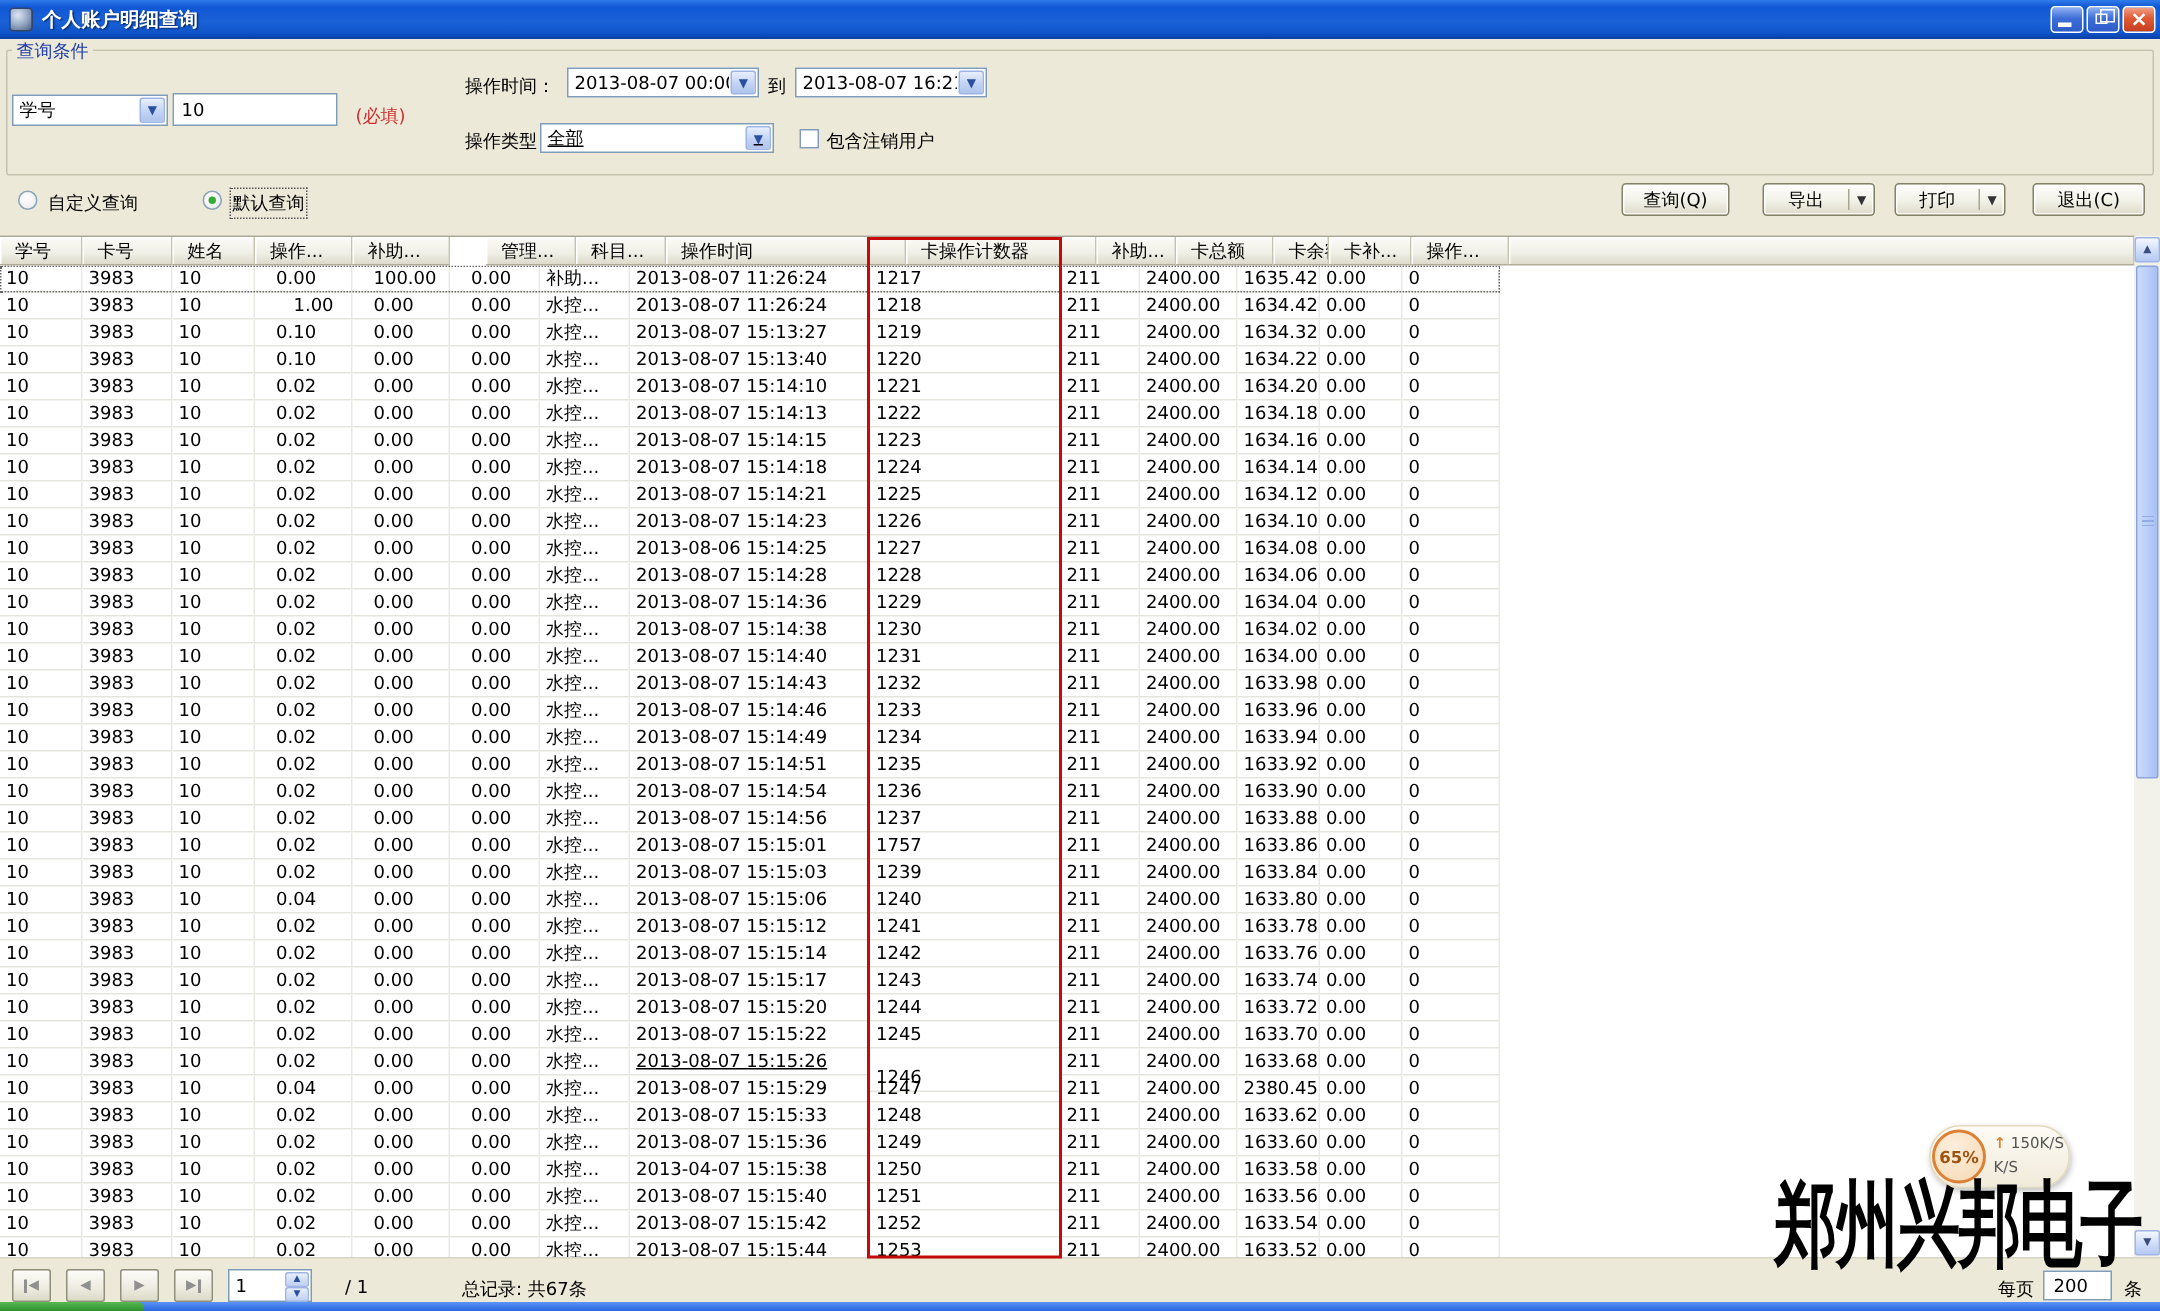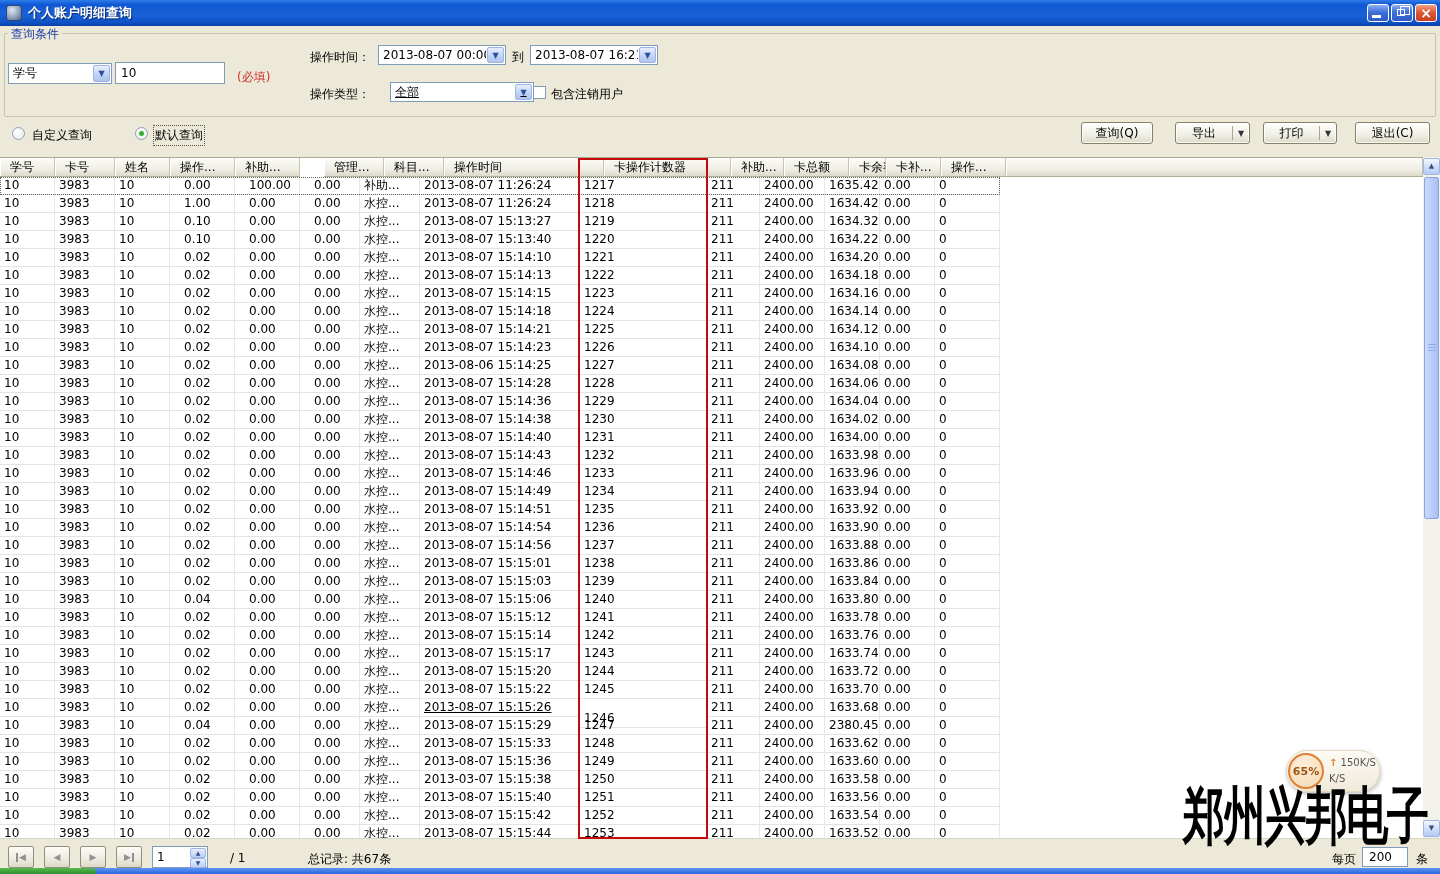--- a/index.html
+++ b/index.html
@@ -158,21 +158,21 @@
   <span class="combo-text">2013-08-07 00:00</span>
   <span class="combo-arrow">▼</span>
 </div>
 <div class="form-label" style="left:512px;top:49px;">到</div>
 <div class="combo" style="left:530px;top:45px;width:128px;height:20px;">
   <span class="combo-text">2013-08-07 16:21</span>
   <span class="combo-arrow">▼</span>
 </div>
 
 <div class="form-label" style="left:310px;top:86px;">操作类型：</div>
-<div class="combo" style="left:390px;top:82px;width:144px;height:20px;text-decoration:underline;">
+<div class="combo" style="left:360px;top:82px;width:156px;height:20px;text-decoration:underline;">
   <span class="combo-text">全部</span>
   <span class="combo-arrow">▼</span>
 </div>
 <div class="checkbox" style="left:533px;top:86px;"></div>
 <div class="form-label" style="left:551px;top:86px;">包含注销用户</div>
 
 <div class="radio" style="left:12px;top:127px;"></div>
 <div class="radio-label" style="left:32px;top:127px;">自定义查询</div>
 <div class="radio checked" style="left:135px;top:127px;"></div>
 <div class="radio-label focused" style="left:155px;top:127px;">默认查询</div>
@@ -226,21 +226,21 @@
         <div class="tcell" style="width: 53px;">211</div>
         <div class="tcell" style="width: 65px;">2400.00</div>
         <div class="tcell" style="width: 55px;">1635.42</div>
         <div class="tcell" style="width: 55px;">0.00</div>
         <div class="tcell" style="width: 65px;">0</div>
       </div>
       <div class="trow">
         <div class="tcell" style="width: 55px;">10</div>
         <div class="tcell" style="width: 60px;">3983</div>
         <div class="tcell" style="width: 55px;">10</div>
-        <div class="tcell num-pad" style="width: 65px;">1.00</div>
+        <div class="tcell num-pad" style="width: 65px; text-align: center;">1.00</div>
         <div class="tcell num-pad" style="width: 65px;">0.00</div>
         <div class="tcell num-pad" style="width: 60px;">0.00</div>
         <div class="tcell" style="width: 60px;">水控...</div>
         <div class="tcell" style="width: 160px;">2013-08-07 11:26:24</div>
         <div class="tcell" style="width: 127px;">1218</div>
         <div class="tcell" style="width: 53px;">211</div>
         <div class="tcell" style="width: 65px;">2400.00</div>
         <div class="tcell" style="width: 55px;">1634.42</div>
         <div class="tcell" style="width: 55px;">0.00</div>
         <div class="tcell" style="width: 65px;">0</div>
@@ -551,21 +551,21 @@
       </div>
       <div class="trow">
         <div class="tcell" style="width: 55px;">10</div>
         <div class="tcell" style="width: 60px;">3983</div>
         <div class="tcell" style="width: 55px;">10</div>
         <div class="tcell num-pad" style="width: 65px;">0.02</div>
         <div class="tcell num-pad" style="width: 65px;">0.00</div>
         <div class="tcell num-pad" style="width: 60px;">0.00</div>
         <div class="tcell" style="width: 60px;">水控...</div>
         <div class="tcell" style="width: 160px;">2013-08-07 15:15:01</div>
-        <div class="tcell" style="width: 127px;">1238</div>
+        <div class="tcell" style="width: 127px;">1757</div>
         <div class="tcell" style="width: 53px;">211</div>
         <div class="tcell" style="width: 65px;">2400.00</div>
         <div class="tcell" style="width: 55px;">1633.86</div>
         <div class="tcell" style="width: 55px;">0.00</div>
         <div class="tcell" style="width: 65px;">0</div>
       </div>
       <div class="trow">
         <div class="tcell" style="width: 55px;">10</div>
         <div class="tcell" style="width: 60px;">3983</div>
         <div class="tcell" style="width: 55px;">10</div>
@@ -742,21 +742,21 @@
         <div class="tcell" style="width: 65px;">0</div>
       </div>
       <div class="trow">
         <div class="tcell" style="width: 55px;">10</div>
         <div class="tcell" style="width: 60px;">3983</div>
         <div class="tcell" style="width: 55px;">10</div>
         <div class="tcell num-pad" style="width: 65px;">0.02</div>
         <div class="tcell num-pad" style="width: 65px;">0.00</div>
         <div class="tcell num-pad" style="width: 60px;">0.00</div>
         <div class="tcell" style="width: 60px;">水控...</div>
-        <div class="tcell" style="width: 160px;">2013-03-07 15:15:38</div>
+        <div class="tcell" style="width: 160px;">2013-04-07 15:15:38</div>
         <div class="tcell" style="width: 127px;">1250</div>
         <div class="tcell" style="width: 53px;">211</div>
         <div class="tcell" style="width: 65px;">2400.00</div>
         <div class="tcell" style="width: 55px;">1633.58</div>
         <div class="tcell" style="width: 55px;">0.00</div>
         <div class="tcell" style="width: 65px;">0</div>
       </div>
       <div class="trow">
         <div class="tcell" style="width: 55px;">10</div>
         <div class="tcell" style="width: 60px;">3983</div>

